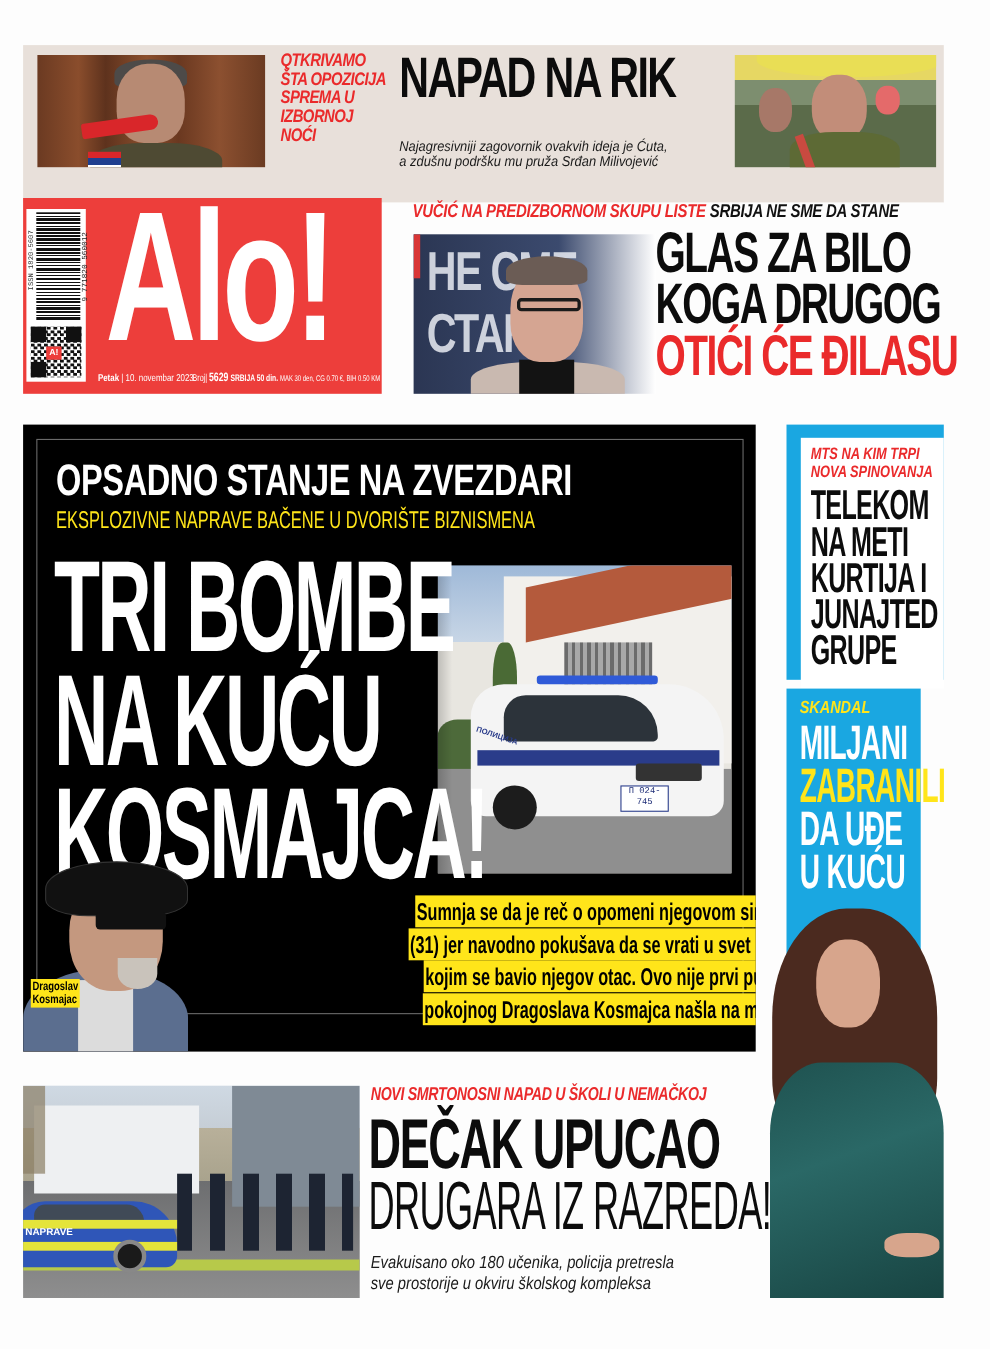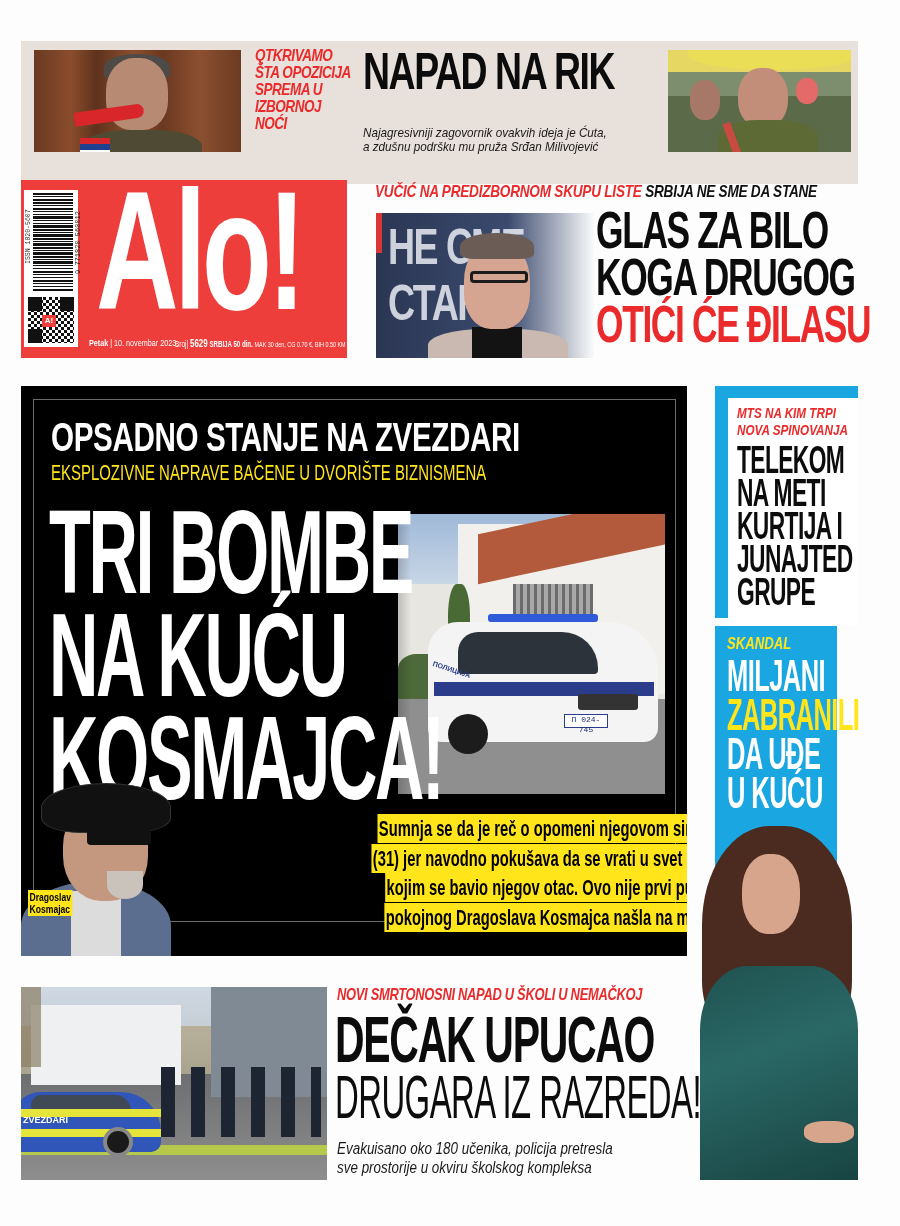--- a/index.html
+++ b/index.html
@@ -79,21 +79,21 @@
   .mb-photo .roof { position:absolute; left: 80px; top: 0px; width: 190px; height: 50px; background: #b45a3c; transform: skewY(-12deg); }
   .mb-photo .gate { position:absolute; left: 115px; top: 70px; width: 80px; height: 140px;
     background: repeating-linear-gradient(90deg, #6b6b6b 0 3px, #a8a8a8 3px 7px); }
   .mb-photo .tree { position:absolute; left: 50px; top: 70px; width: 22px; height: 80px; border-radius: 40%; background: #4a6a35; }
   .mb-photo .bushes { position:absolute; left: 0; top: 140px; width: 60px; height: 50px; background: #4d6a3a; border-radius: 30% 30% 0 0; }
   .mb-photo .road { position:absolute; left: 0; top: 185px; width: 267px; height: 95px; background: #8f8f8f; }
   .mb-photo .car { position:absolute; left: 30px; top: 108px; width: 230px; height: 120px; background: #f4f4f4; border-radius: 30px 50px 14px 14px; }
   .mb-photo .car-window { position:absolute; left: 60px; top: 118px; width: 140px; height: 42px; background: #2c333a; border-radius: 20px 36px 4px 4px; }
   .mb-photo .stripe { position:absolute; left: 36px; top: 168px; width: 220px; height: 14px; background: #2a3c8a; }
   .mb-photo .lights { position:absolute; left: 90px; top: 100px; width: 110px; height: 8px; background: #2f5ad8; border-radius: 3px; }
-  .mb-photo .plate { position:absolute; left: 166px; top: 200px; width: 44px; height: 14px; background: #fff; border: 1px solid #2a3c8a; color: #1e2d77; font-size: 8px; text-align: center; line-height: 10px; font-family: "Liberation Mono", monospace; }
+  .mb-photo .plate { position:absolute; left: 166px; top: 200px; width: 44px; height: 24px; background: #fff; border: 1px solid #2a3c8a; color: #1e2d77; font-size: 8px; text-align: center; line-height: 10px; font-family: "Liberation Mono", monospace; }
   .mb-photo .grill { position:absolute; left: 180px; top: 180px; width: 60px; height: 16px; background: #333; border-radius: 3px; }
   .mb-photo .wheel { position:absolute; left: 50px; top: 200px; width: 40px; height: 40px; border-radius: 50%; background: #1c1c1c; }
   .mb-photo .police-label { position:absolute; left: 34px; top: 152px; color: #2a3c8a; font-size: 7px; font-weight: 700; transform: rotate(18deg); }
   .mb-fade { left: 290px; top: 128px; width: 100px; height: 280px; background: linear-gradient(90deg, #000 0%, rgba(0,0,0,0.55) 60%, rgba(0,0,0,0) 100%); }
 
   .mb-headline { left: 28px; top: 115px; color: #fff; font-weight: 700; font-size: 118px; line-height: 103px; white-space: nowrap; letter-spacing: -4px; transform: scaleX(0.58); transform-origin: left top; }
   .mb-man { left: 0px; top: 385px; width: 150px; height: 185px; overflow: hidden; }
   .mb-man .coat { position:absolute; left: 0px; top: 110px; width: 150px; height: 90px; border-radius: 50% 50% 0 0; background: #5b6e8f; }
   .mb-man .shirt { position:absolute; left: 50px; top: 120px; width: 50px; height: 80px; background: #dcdcdc; }
   .mb-man .face { position:absolute; left: 42px; top: 30px; width: 85px; height: 100px; border-radius: 45% 45% 45% 45%; background: #c4987f; }
@@ -299,21 +299,21 @@
   <div class="bld"></div>
     <div class="bld2"></div>
     <div class="tree"></div>
     <div class="cops"></div>
   <div class="grass"></div>
   <div class="car"></div>
     <div class="car-w"></div>
     <div class="car-y"></div>
     <div class="car-y2"></div>
     <div class="wheel"></div>
-  <div class="polizei">ZVEZDARI</div>
+  <div class="polizei">NAPRAVE</div>
 </div>
 <div class="abs bs-kicker">NOVI SMRTONOSNI NAPAD U ŠKOLI U NEMAČKOJ</div>
 <div class="abs bs-head1">DEČAK UPUCAO</div>
 <div class="abs bs-head2">DRUGARA IZ RAZREDA!</div>
 <div class="abs bs-sub">
   <div>Evakuisano oko 180 učenika, policija pretresla</div>
   <div>sve prostorije u okviru školskog kompleksa</div>
 </div>
 
 </body></html>

